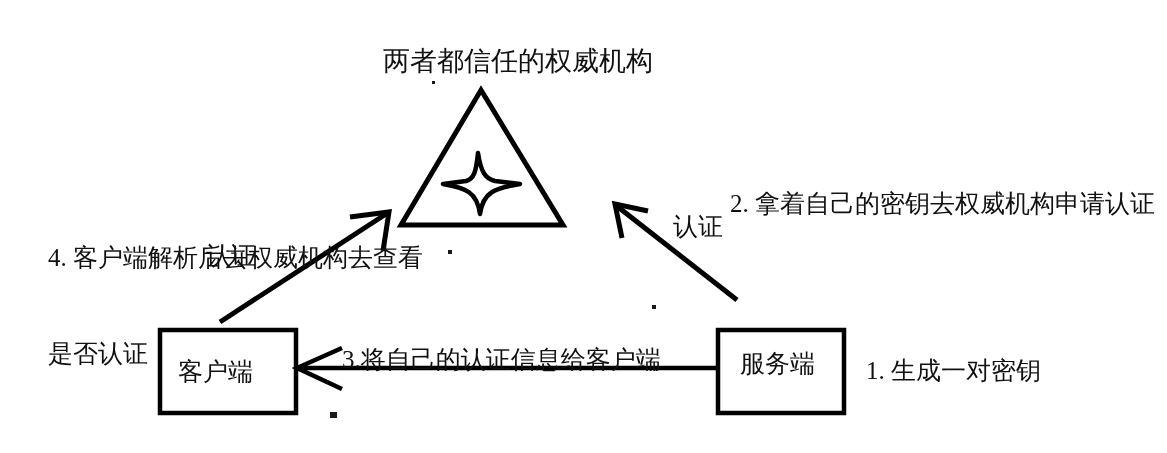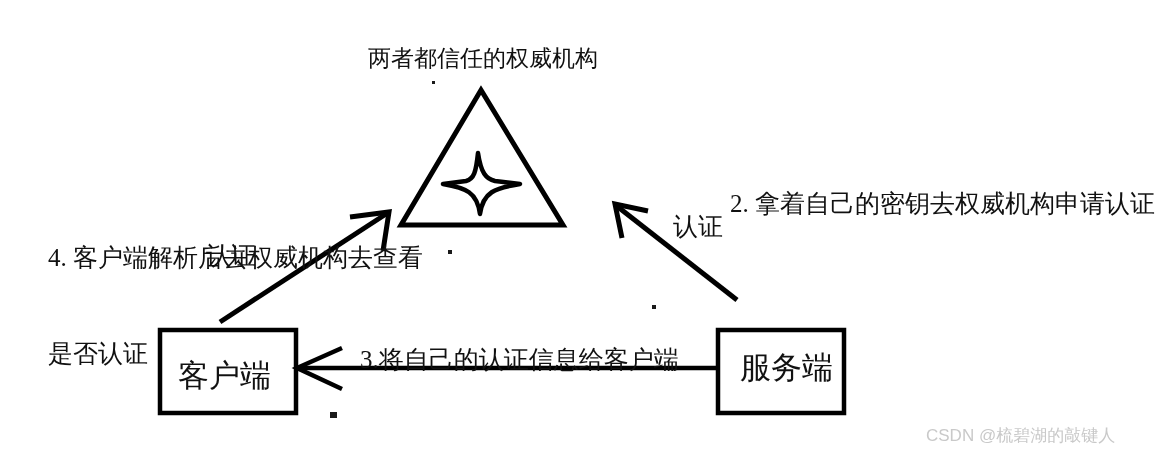--- a/index.html
+++ b/index.html
@@ -25,23 +25,23 @@
     height: 453px;
   }
   .txt {
     position: absolute;
     color: #111111;
     font-family: "Liberation Serif", "DejaVu Serif", serif;
     white-space: pre;
     line-height: 1.28;
   }
   .title-text {
-    left: 368px;
+    left: 383px;
     top: 44px;
-    font-size: 23px;
+    font-size: 27px;
   }
   .step4-text {
     left: 48px;
     top: 178px;
     font-size: 25px;
   }
   .auth-left-text {
     left: 206px;
     top: 240px;
     font-size: 25px;
@@ -51,33 +51,33 @@
     top: 181px;
     font-size: 25px;
     margin-top: 7px;
   }
   .auth-right-text {
     left: 673px;
     top: 211px;
     font-size: 25px;
   }
   .step3-text {
-    left: 360px;
+    left: 342px;
     top: 344px;
     font-size: 25px;
   }
   .step1-text {
     left: 866px;
     top: 355px;
     font-size: 25px;
   }
   .box-label {
     position: absolute;
     color: #111111;
-    font-size: 31px;
+    font-size: 25px;
     font-family: "Liberation Serif", "DejaVu Serif", serif;
     white-space: pre;
   }
   .client-label {
     left: 178px;
     top: 355px;
   }
   .server-label {
     left: 740px;
     top: 347px;
@@ -140,19 +140,19 @@
   </div>
 
   <div class="txt auth-left-text">认证</div>
 
   <div class="txt step2-text">2. 拿着自己的密钥去权威机构申请认证</div>
 
   <div class="txt auth-right-text">认证</div>
 
   <div class="txt step3-text">3.将自己的认证信息给客户端</div>
 
+  <div class="txt step1-text">1. 生成一对密钥</div>
 
   <div class="box-label client-label">客户端</div>
   <div class="box-label server-label">服务端</div>
 
-  <div class="watermark">CSDN @梳碧湖的敲键人</div>
 
 </div>
 
 </body></html>

